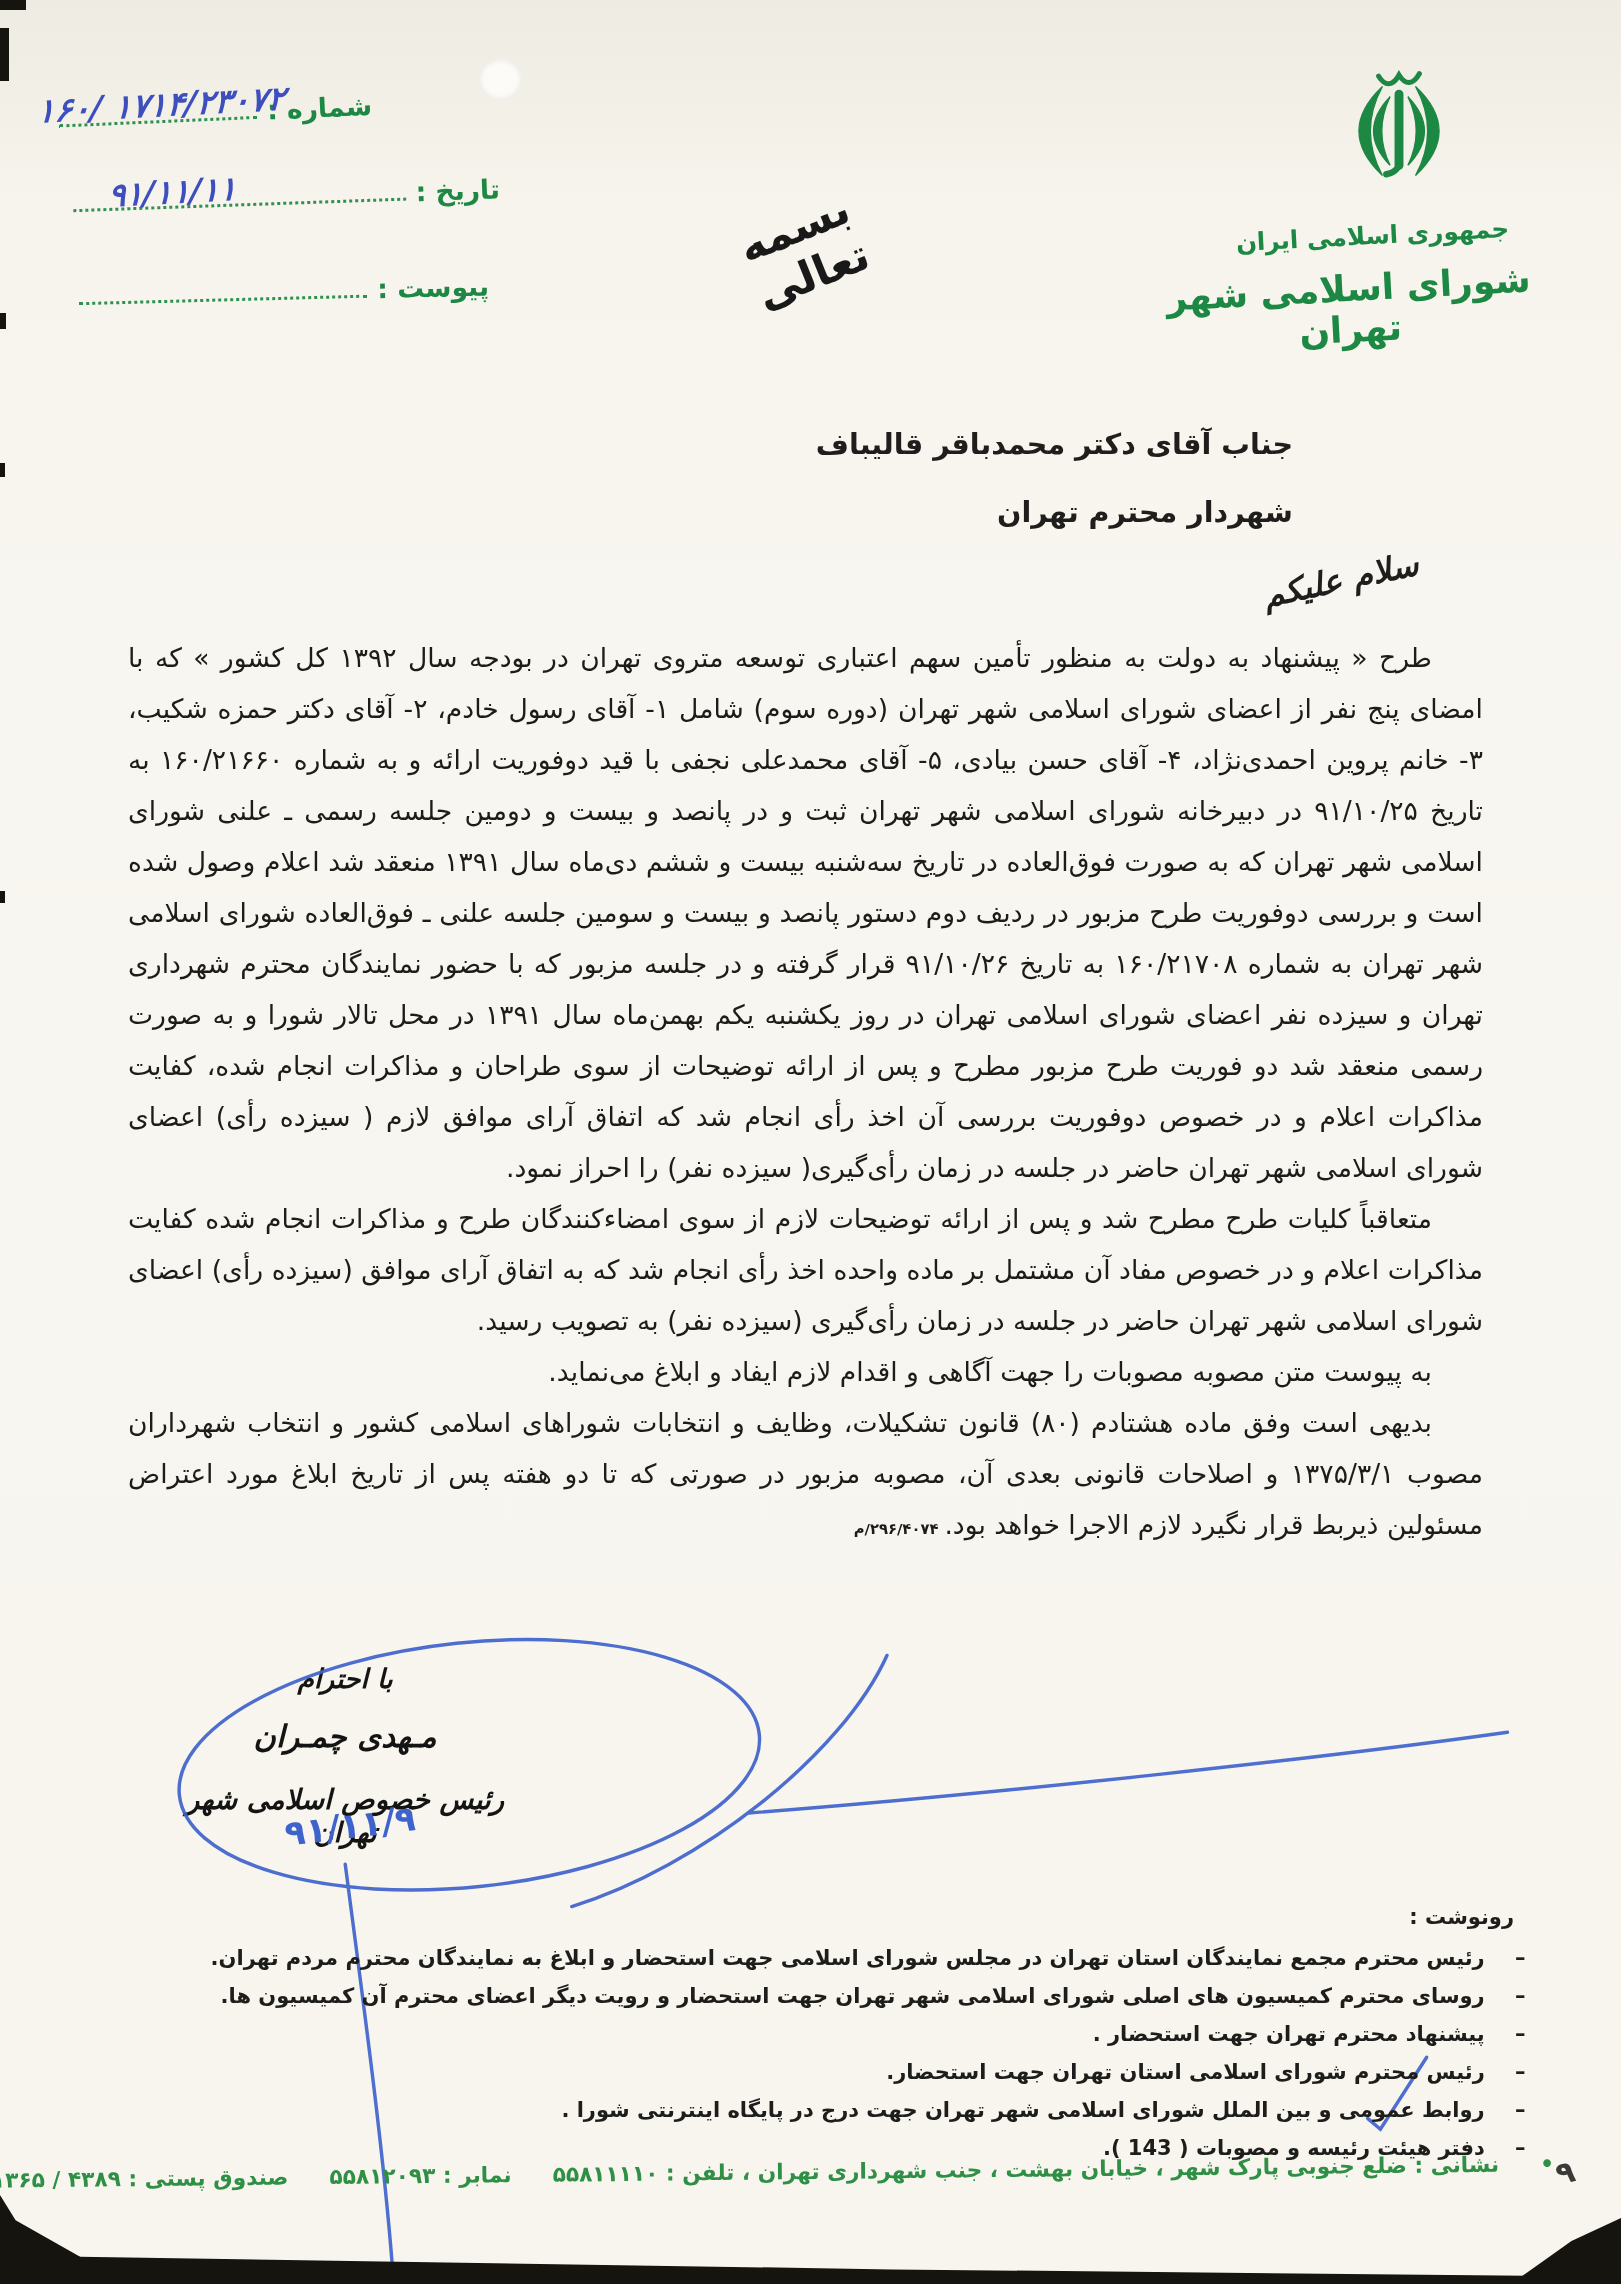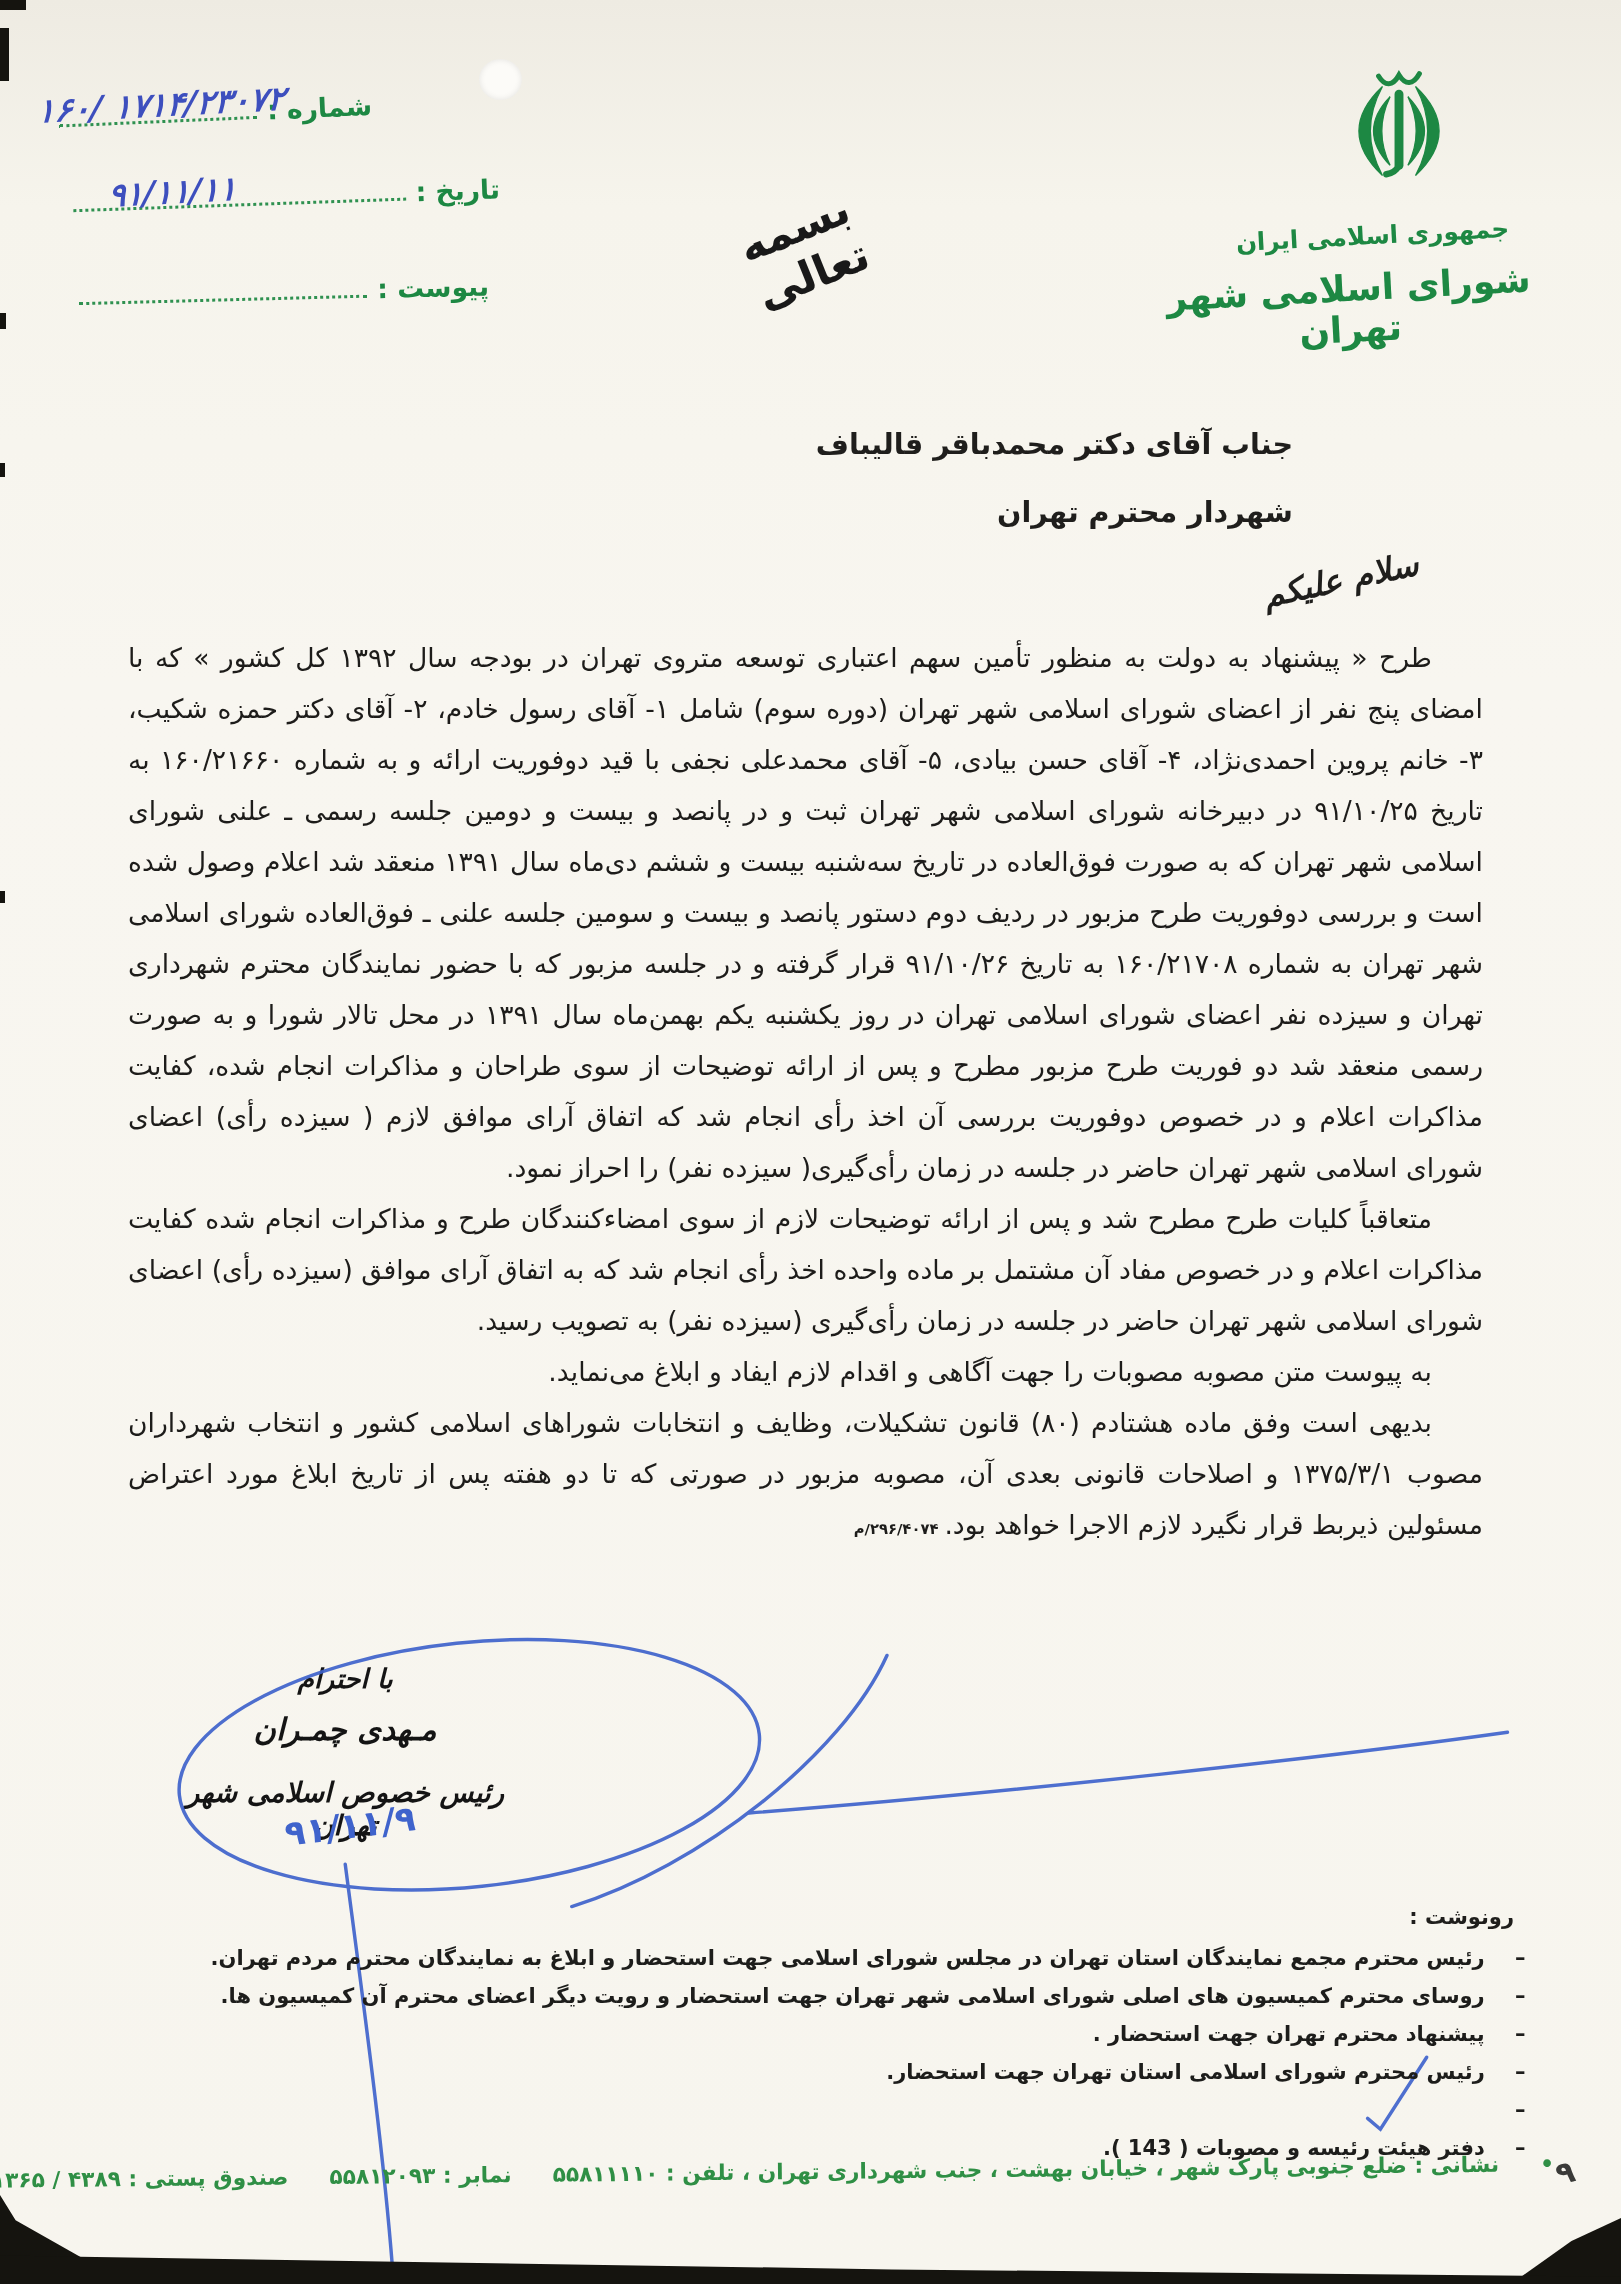--- a/index.html
+++ b/index.html
@@ -35,21 +35,21 @@
   .salam{position:absolute;top:561px;right:201px;font-size:32.5px;font-weight:bold;font-style:italic;
     transform:rotate(-12deg);white-space:nowrap;}
   
   .body{position:absolute;top:632px;right:138px;width:1355px;text-align:justify;
     font-size:26.6px;line-height:51px;color:#1d1c1a;}
   .body p{margin:0;text-indent:51px;}
   .ref-code{font-size:14.8px;font-weight:bold;margin-right:5.9px;}
   
   .sig{position:absolute;top:1663px;left:158px;width:374px;text-align:center;color:#141414;font-style:italic;}
   .sig .closing{font-size:26.6px;font-weight:bold;}
-  .sig .name{font-size:30.5px;font-weight:bold;margin-top:18px;letter-spacing:2px;}
+  .sig .name{font-size:30.5px;font-weight:bold;margin-top:25px;letter-spacing:2px;}
   .sig .title{font-size:27.6px;font-weight:bold;margin-top:28.6px;}
   .sig-date{position:absolute;top:1806px;left:284px;font-size:35px;font-weight:bold;
     color:#3f63cc;transform:rotate(-7deg) skewX(-5deg);}
   .pen-svg{position:absolute;top:1606px;left:99px;width:1438px;height:680px;pointer-events:none;}
   
   .cc-label{position:absolute;top:1905px;right:107px;font-size:21px;font-weight:bold;}
   .cc-list{position:absolute;top:1939px;right:91px;width:1448px;direction:rtl;}
   .cc-row{display:flex;gap:25.6px;align-items:baseline;line-height:38px;
     font-size:21px;font-weight:bold;color:#1d1d1b;white-space:nowrap;}
   .cc-dash{width:19.7px;text-align:center;flex:0 0 auto;}
@@ -155,20 +155,21 @@
     <div class="cc-row">
       <span class="cc-dash">–</span>
       <span>پیشنهاد محترم تهران جهت استحضار .</span>
     </div>
     <div class="cc-row">
       <span class="cc-dash">–</span>
       <span>رئیس محترم شورای اسلامی استان تهران جهت استحضار.</span>
     </div>
     <div class="cc-row">
       <span class="cc-dash">–</span>
+      <span>روابط عمومی و بین الملل شورای اسلامی شهر تهران جهت درج در پایگاه اینترنتی شورا .</span>
     </div>
     <div class="cc-row">
       <span class="cc-dash">–</span>
       <span>دفتر هیئت رئیسه و مصوبات ( 143 ).</span>
     </div>
   </div>
 
   <div class="footer">
     <span>•</span>
     <span>نشانی : ضلع جنوبی پارک شهر ، خیابان بهشت ، جنب شهرداری تهران ، تلفن : ۵۵۸۱۱۱۱۰</span>

